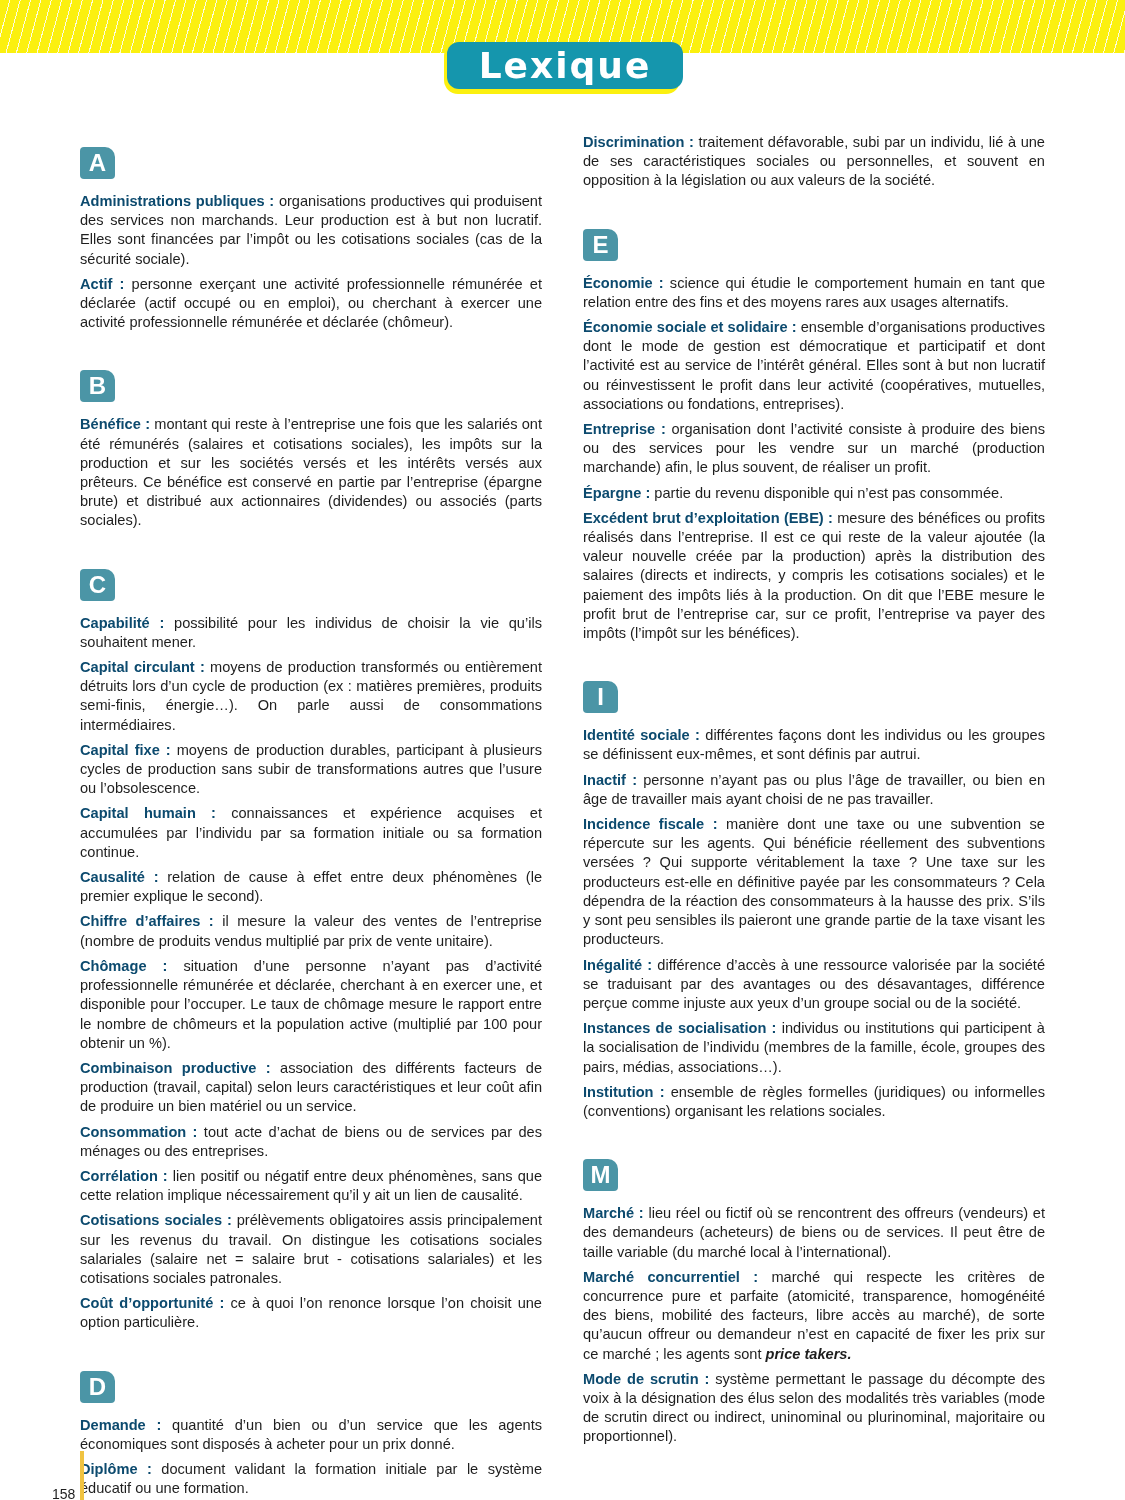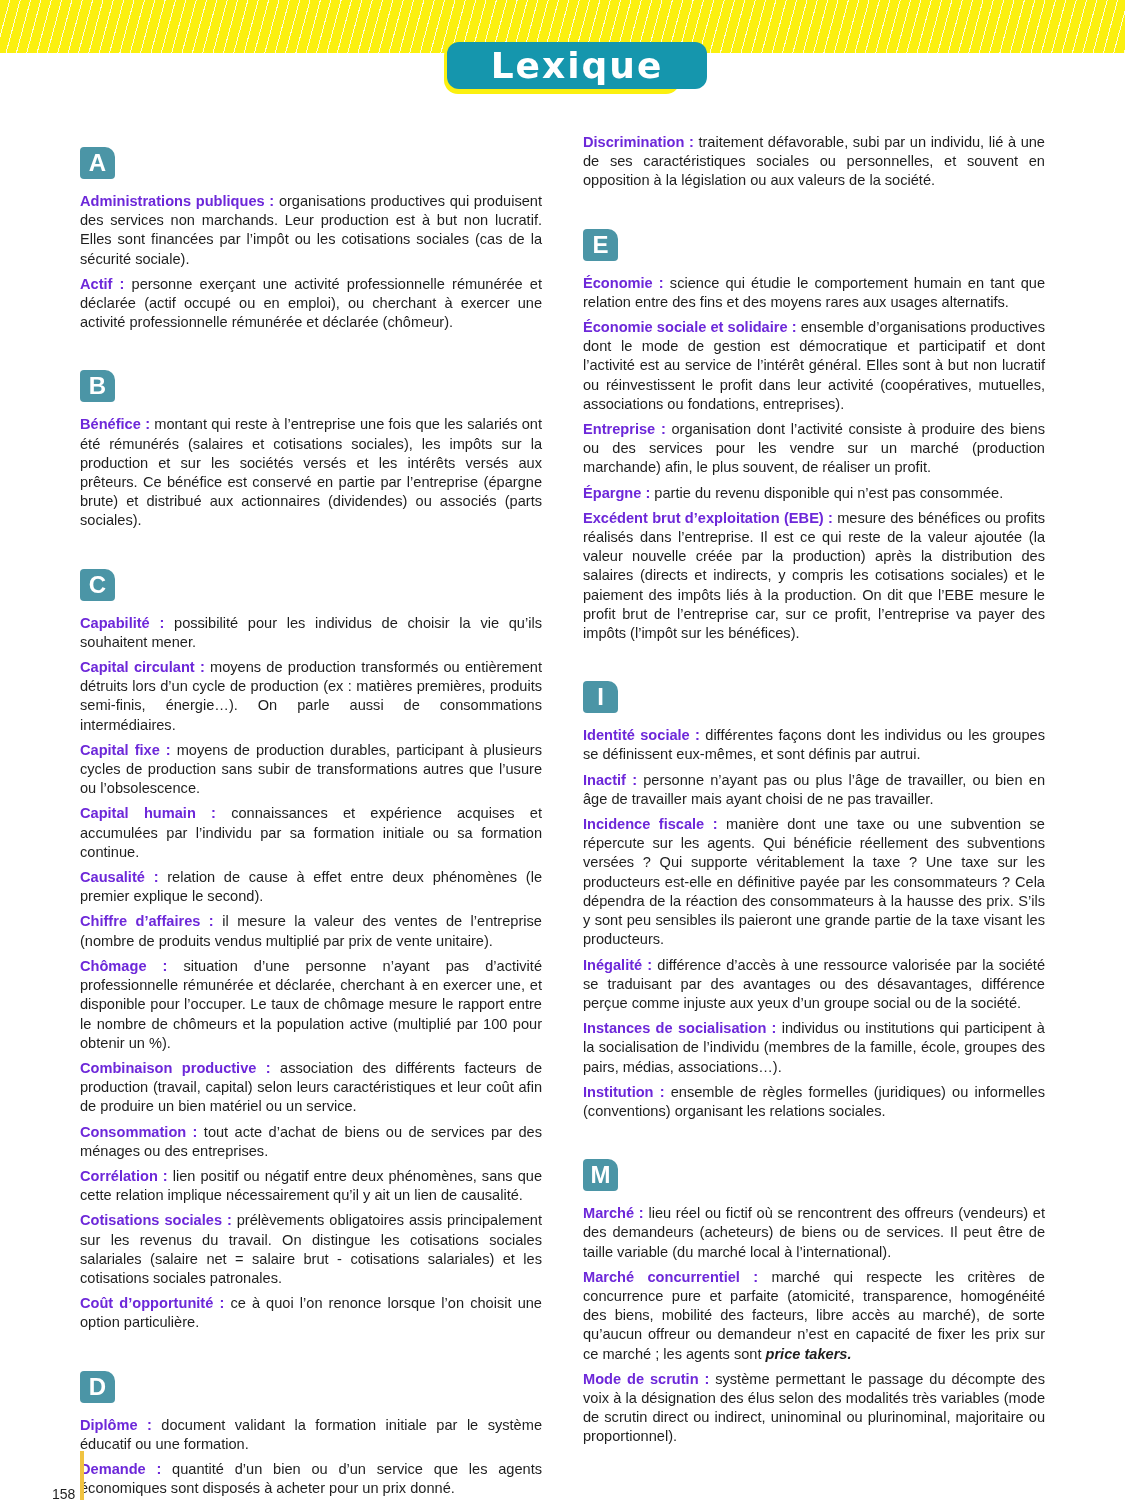--- a/index.html
+++ b/index.html
@@ -4,34 +4,34 @@
 <style>
   html, body { margin: 0; padding: 0; background: #ffffff; }
   body { width: 1125px; height: 1500px; position: relative; overflow: hidden;
          font-family: "Liberation Sans", sans-serif; color: #1e1e1e; }
   .top-band { position: absolute; left: 0; top: 0; width: 1125px; height: 53px;
     background-color: #fbf00f;
     background-image: repeating-linear-gradient(105deg, transparent 0px, transparent 9px, rgba(255,255,255,0.85) 9px, rgba(255,255,255,0.85) 10px);
   }
   .title-tab { position: absolute; left: 444px; top: 42px; width: 236px; height: 52px;
     background: #fbf00f; border-radius: 14px; }
-  .title-inner { position: absolute; left: 3px; top: 0px; width: 260px; height: 47px;
+  .title-inner { position: absolute; left: 3px; top: 0px; width: 236px; height: 47px;
     background: #1596ad; border-radius: 12px; display: flex; align-items: center; justify-content: center; }
   .title-text { color: #ffffff; font-family: "DejaVu Sans", sans-serif; font-weight: bold;
     font-size: 36px; letter-spacing: 2px; line-height: 1; }
   .col { position: absolute; top: 133px; width: 462px; }
   .col-left { left: 80px; }
   .col-right { left: 583px; }
   .letter-block { margin-top: 8px; }
   .letter-badge { display: inline-block; width: 35px; height: 32px; background: #4b95a6;
     border-radius: 4px 10px 4px 4px; color: #fff; font-weight: bold; font-size: 24px;
     text-align: center; line-height: 32px; margin-bottom: 13px; margin-top: 6px;
     font-family: "Liberation Sans", sans-serif; }
   .entry { font-size: 14.6px; line-height: 19.2px; text-align: justify; margin: 0 0 6px 0; }
-  .term { color: #6d28d9; font-weight: bold; }
+  .term { color: #0c4a6e; font-weight: bold; }
   .gap { height: 18px; }
   .page-number { position: absolute; left: 52px; top: 1450px; font-size: 14px; color: #1e1e1e; margin-top: 36px; }
   .page-bar { position: absolute; left: 80px; top: 1451px; width: 4px; height: 49px; background: #f0c341; }
 </style>
 </head>
 <body>
 
 <div class="top-band"></div>
 <div class="title-tab">
   <div class="title-inner">
@@ -39,21 +39,21 @@
   </div>
 </div>
 
 <div class="col col-left" id="col-left">
     <div class="letter-block"><div class="letter-badge">A</div><p class="entry"><span class="term">Administrations publiques :</span><span> organisations productives qui produisent des services non marchands. Leur production est à but non lucratif. Elles sont financées par l’impôt ou les cotisations sociales (cas de la sécurité sociale).</span></p><p class="entry"><span class="term">Actif :</span><span> personne exerçant une activité professionnelle rémunérée et déclarée (actif occupé ou en emploi), ou cherchant à exercer une activité professionnelle rémunérée et déclarée (chômeur).</span></p></div>
     <div class="gap"></div>
     <div class="letter-block"><div class="letter-badge">B</div><p class="entry"><span class="term">Bénéfice :</span><span> montant qui reste à l’entreprise une fois que les salariés ont été rémunérés (salaires et cotisations sociales), les impôts sur la production et sur les sociétés versés et les intérêts versés aux prêteurs. Ce bénéfice est conservé en partie par l’entreprise (épargne brute) et distribué aux actionnaires (dividendes) ou associés (parts sociales).</span></p></div>
     <div class="gap"></div>
     <div class="letter-block"><div class="letter-badge">C</div><p class="entry"><span class="term">Capabilité :</span><span> possibilité pour les individus de choisir la vie qu’ils souhaitent mener.</span></p><p class="entry"><span class="term">Capital circulant :</span><span> moyens de production transformés ou entièrement détruits lors d’un cycle de production (ex : matières premières, produits semi-finis, énergie…). On parle aussi de consommations intermédiaires.</span></p><p class="entry"><span class="term">Capital fixe :</span><span> moyens de production durables, participant à plusieurs cycles de production sans subir de transformations autres que l’usure ou l’obsolescence.</span></p><p class="entry"><span class="term">Capital humain :</span><span> connaissances et expérience acquises et accumulées par l’individu par sa formation initiale ou sa formation continue.</span></p><p class="entry"><span class="term">Causalité :</span><span> relation de cause à effet entre deux phénomènes (le premier explique le second).</span></p><p class="entry"><span class="term">Chiffre d’affaires :</span><span> il mesure la valeur des ventes de l’entreprise (nombre de produits vendus multiplié par prix de vente unitaire).</span></p><p class="entry"><span class="term">Chômage :</span><span> situation d’une personne n’ayant pas d’activité professionnelle rémunérée et déclarée, cherchant à en exercer une, et disponible pour l’occuper. Le taux de chômage mesure le rapport entre le nombre de chômeurs et la population active (multiplié par 100 pour obtenir un %).</span></p><p class="entry"><span class="term">Combinaison productive :</span><span> association des différents facteurs de production (travail, capital) selon leurs caractéristiques et leur coût afin de produire un bien matériel ou un service.</span></p><p class="entry"><span class="term">Consommation :</span><span> tout acte d’achat de biens ou de services par des ménages ou des entreprises.</span></p><p class="entry"><span class="term">Corrélation :</span><span> lien positif ou négatif entre deux phénomènes, sans que cette relation implique nécessairement qu’il y ait un lien de causalité.</span></p><p class="entry"><span class="term">Cotisations sociales :</span><span> prélèvements obligatoires assis principalement sur les revenus du travail. On distingue les cotisations sociales salariales (salaire net = salaire brut - cotisations salariales) et les cotisations sociales patronales.</span></p><p class="entry"><span class="term">Coût d’opportunité :</span><span> ce à quoi l’on renonce lorsque l’on choisit une option particulière.</span></p></div>
     <div class="gap"></div>
-    <div class="letter-block"><div class="letter-badge">D</div><p class="entry"><span class="term">Diplôme :</span><span> document validant la formation initiale par le système éducatif ou une formation.</span></p><p class="entry"><span class="term">Demande :</span><span> quantité d’un bien ou d’un service que les agents économiques sont disposés à acheter pour un prix donné.</span></p></div>
+    <div class="letter-block"><div class="letter-badge">D</div><p class="entry"><span class="term">Demande :</span><span> quantité d’un bien ou d’un service que les agents économiques sont disposés à acheter pour un prix donné.</span></p><p class="entry"><span class="term">Diplôme :</span><span> document validant la formation initiale par le système éducatif ou une formation.</span></p></div>
   </div>
 <div class="col col-right" id="col-right">
     <div class="letter-block" style="margin-top: 0px;">
       <p class="entry"><span class="term">Discrimination :</span><span> traitement défavorable, subi par un individu, lié à une de ses caractéristiques sociales ou personnelles, et souvent en opposition à la législation ou aux valeurs de la société.</span></p>
     </div>
     <div class="gap"></div>
     <div class="letter-block"><div class="letter-badge">E</div><p class="entry"><span class="term">Économie :</span><span> science qui étudie le comportement humain en tant que relation entre des fins et des moyens rares aux usages alternatifs.</span></p><p class="entry"><span class="term">Économie sociale et solidaire :</span><span> ensemble d’organisations productives dont le mode de gestion est démocratique et participatif et dont l’activité est au service de l’intérêt général. Elles sont à but non lucratif ou réinvestissent le profit dans leur activité (coopératives, mutuelles, associations ou fondations, entreprises).</span></p><p class="entry"><span class="term">Entreprise :</span><span> organisation dont l’activité consiste à produire des biens ou des services pour les vendre sur un marché (production marchande) afin, le plus souvent, de réaliser un profit.</span></p><p class="entry"><span class="term">Épargne :</span><span> partie du revenu disponible qui n’est pas consommée.</span></p><p class="entry"><span class="term">Excédent brut d’exploitation (EBE) :</span><span> mesure des bénéfices ou profits réalisés dans l’entreprise. Il est ce qui reste de la valeur ajoutée (la valeur nouvelle créée par la production) après la distribution des salaires (directs et indirects, y compris les cotisations sociales) et le paiement des impôts liés à la production. On dit que l’EBE mesure le profit brut de l’entreprise car, sur ce profit, l’entreprise va payer des impôts (l’impôt sur les bénéfices).</span></p></div>
     <div class="gap"></div>
     <div class="letter-block"><div class="letter-badge">I</div><p class="entry"><span class="term">Identité sociale :</span><span> différentes façons dont les individus ou les groupes se définissent eux-mêmes, et sont définis par autrui.</span></p><p class="entry"><span class="term">Inactif :</span><span> personne n’ayant pas ou plus l’âge de travailler, ou bien en âge de travailler mais ayant choisi de ne pas travailler.</span></p><p class="entry"><span class="term">Incidence fiscale :</span><span> manière dont une taxe ou une subvention se répercute sur les agents. Qui bénéficie réellement des subventions versées ? Qui supporte véritablement la taxe ? Une taxe sur les producteurs est-elle en définitive payée par les consommateurs ? Cela dépendra de la réaction des consommateurs à la hausse des prix. S’ils y sont peu sensibles ils paieront une grande partie de la taxe visant les producteurs.</span></p><p class="entry"><span class="term">Inégalité :</span><span> différence d’accès à une ressource valorisée par la société se traduisant par des avantages ou des désavantages, différence perçue comme injuste aux yeux d’un groupe social ou de la société.</span></p><p class="entry"><span class="term">Instances de socialisation :</span><span> individus ou institutions qui participent à la socialisation de l’individu (membres de la famille, école, groupes des pairs, médias, associations…).</span></p><p class="entry"><span class="term">Institution :</span><span> ensemble de règles formelles (juridiques) ou informelles (conventions) organisant les relations sociales.</span></p></div>
     <div class="gap"></div>

